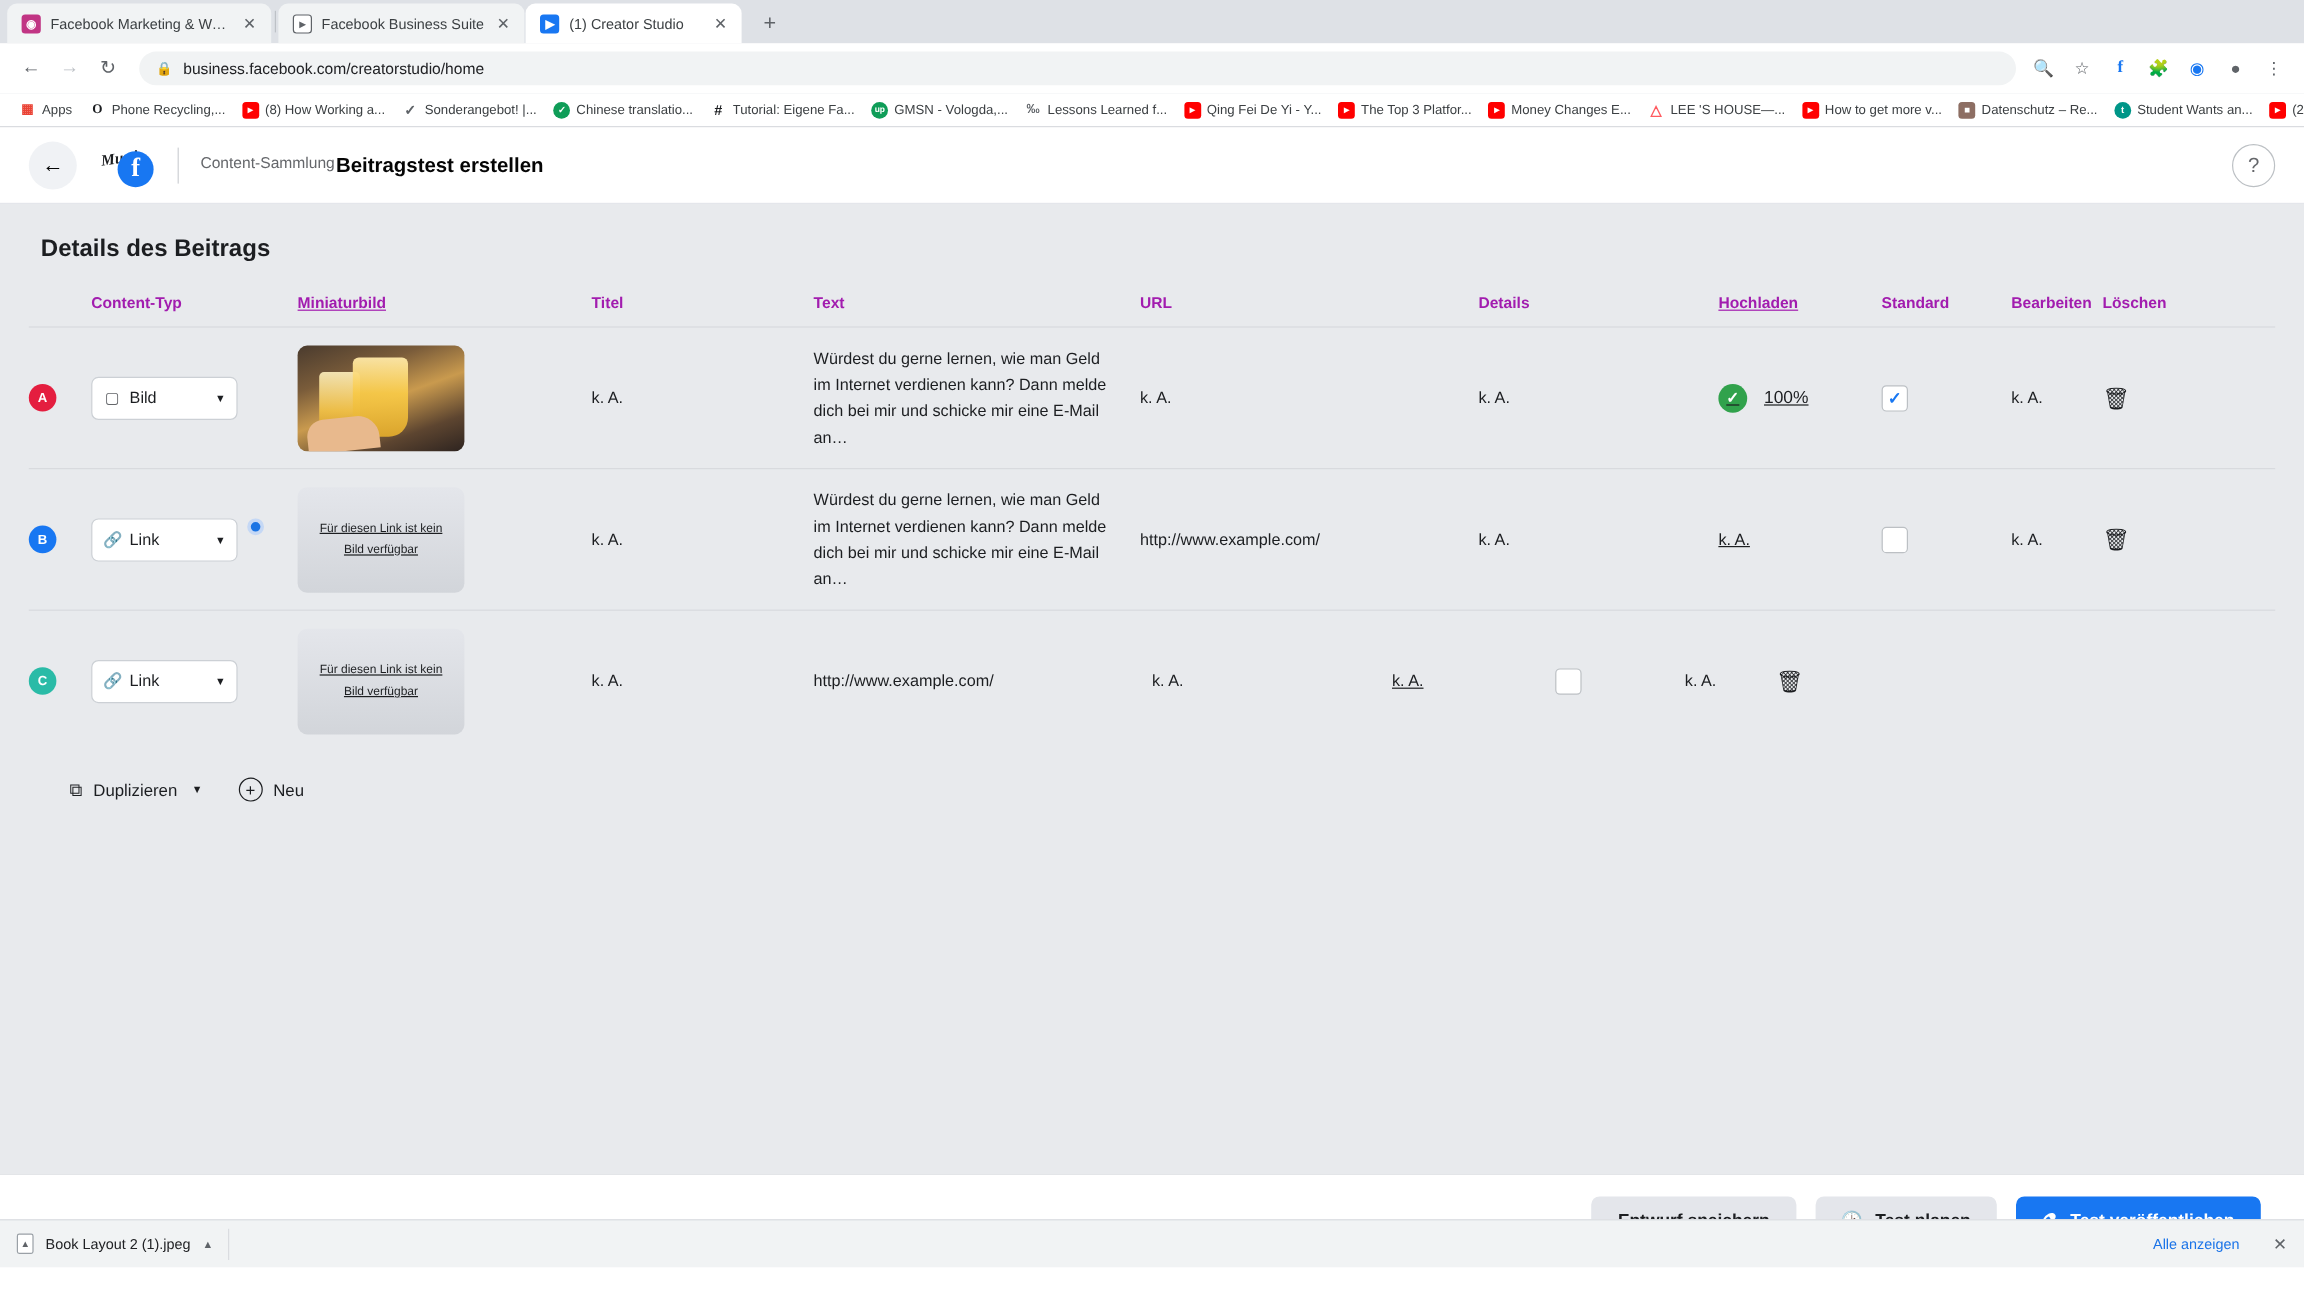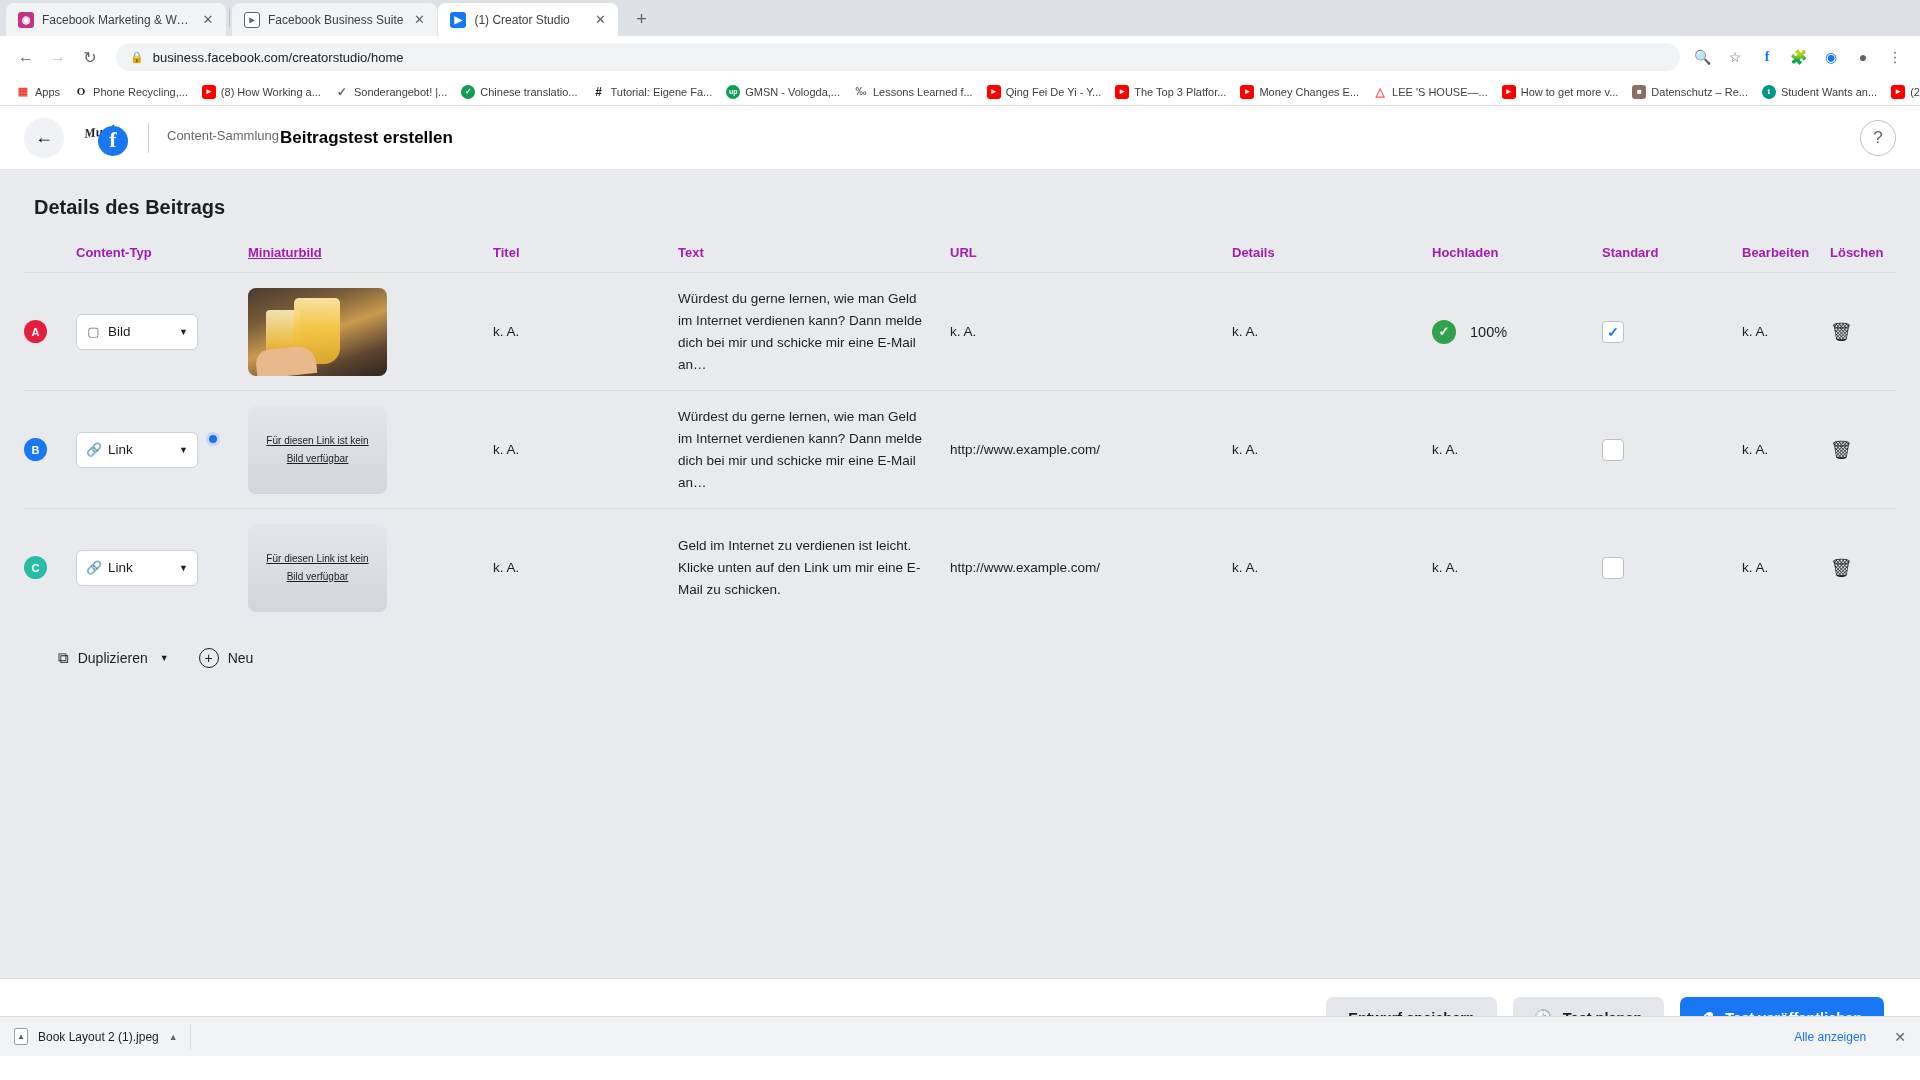--- a/index.html
+++ b/index.html
@@ -139,23 +139,23 @@
   }
   .trow:last-of-type { border-bottom: 1px solid #d8dade; }
 
   .c-badge   { width: 52px; flex: none; display:flex; align-items:center; }
   .c-type    { width: 172px; flex: none; }
   .c-thumb   { width: 245px; flex: none; text-decoration: underline; }
   .c-title   { width: 185px; flex: none; }
   .c-text    { width: 272px; flex: none; padding-right: 26px; }
   .c-url     { width: 282px; flex: none; }
   .c-details { width: 200px; flex: none; }
-  .c-upload  { width: 170px; flex: none; }
+  .c-upload  { width: 136px; flex: none; text-decoration: underline; }
   .c-std     { width: 108px; flex: none; }
-  .c-edit    { width: 88px;  flex: none; margin-left: 32px; }
+  .c-edit    { width: 76px;  flex: none; }
   .c-del     { width: 70px;  flex: none; }
 
   .badge {
     width: 23px; height: 23px; border-radius: 50%; color: #fff;
     font-size: 11px; font-weight: 700; display: flex;
     align-items: center; justify-content: center;
   }
 
   .typesel {
     width: 122px; height: 36px; background: #fff; border: 1px solid #ccd0d5;
@@ -513,21 +513,20 @@
         <div class="typesel">
           <span class="ts-ico">🔗</span>
           <span class="ts-lbl">Link</span>
           <span class="ts-car">▼</span>
         </div>
       </div>
       <div class="c-thumb">
         <div class="thumb-noimg">Für diesen Link ist kein Bild verfügbar</div>
       </div>
       <div class="c-title">k. A.</div>
-      <div class="c-text txtcell">Geld im Internet zu verdienen ist leicht. Klicke unten auf den Link um mir eine E-Mail zu schicken.</div>
       <div class="c-url">http://www.example.com/</div>
       <div class="c-details">k. A.</div>
       <div class="c-upload">k. A.</div>
       <div class="c-std">
         <span class="cbox"></span>
       </div>
       <div class="c-edit">k. A.</div>
       <div class="c-del">
         <span class="trash">🗑</span>
       </div>

